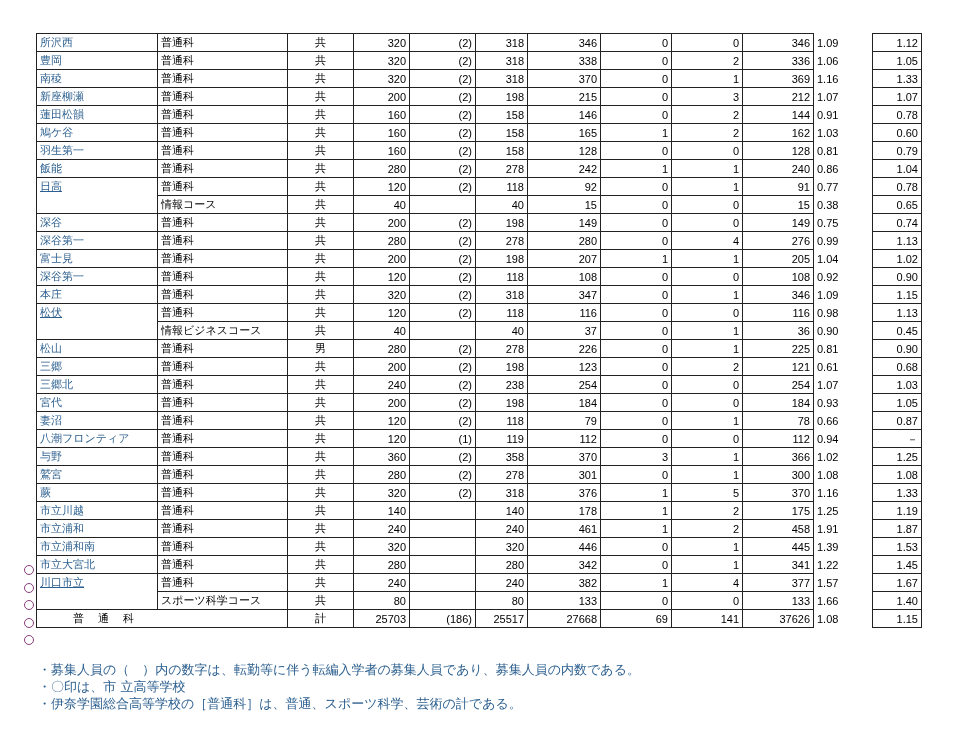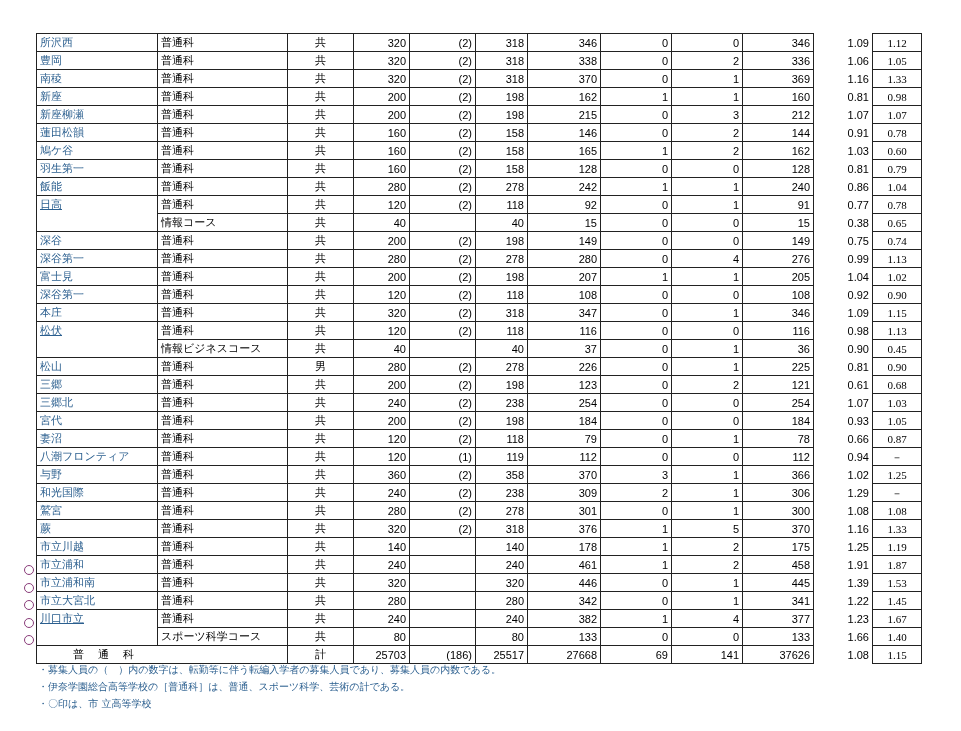--- a/index.html
+++ b/index.html
@@ -6,29 +6,29 @@
   body { width: 961px; height: 731px; position: relative; overflow: hidden;
          font-family: "DejaVu Sans", "Liberation Sans", sans-serif; color: #000; }
   .tbl-wrap { position: absolute; left: 36px; top: 33px; }
   table { border-collapse: collapse; table-layout: fixed; }
   td { height: 17px; padding: 0 3px; font-size: 11px; line-height: 16px;
        border: 1px solid #222; white-space: nowrap; overflow: visible; }
   td.school { color: #2b5f8f; border-right: 1px solid #222; }
   td.course { text-align: left; }
   td.gender { text-align: center; }
   td.num { text-align: right; font-family: "Liberation Sans", sans-serif; font-size: 11px; }
-  td.ratio1 { border-top: none; border-bottom: none; border-right: none; text-align: right; font-family: "Liberation Sans", sans-serif; }
-  td.ratio2 { text-align: center; font-family: Liberation Serif, serif; }
+  td.ratio1 { border-top: none; border-bottom: none; border-right: none; text-align: left; font-family: "Liberation Sans", sans-serif; }
+  td.ratio2 { text-align: right; font-family: Liberation Sans, sans-serif; }
   td.no-top { border-top: none; }
   td.no-bottom { border-bottom: none; text-decoration: underline; }
   tr.total td { height: 17px; }
   td.total-label { letter-spacing: 14px; padding-left: 36px; }
   .marker { position: absolute; left: 24px; width: 8px; height: 8px; border: 1px solid #8a3d7a;
             border-radius: 50%; }
-  .notes { position: absolute; left: 38px; top: 661px; font-size: 10px; color: #2b5f8f; line-height: 17px; }
+  .notes { position: absolute; left: 38px; top: 661px; font-size: 13px; color: #2b5f8f; line-height: 17px; }
   .notes div { white-space: nowrap; }
 </style>
 </head>
 <body>
 
 <div class="tbl-wrap">
   <table>
     <colgroup>
       <col style="width:121px">
         <col style="width:130px">
@@ -80,34 +80,20 @@
           <td class="num">(2)</td>
           <td class="num">318</td>
           <td class="num">370</td>
           <td class="num">0</td>
           <td class="num">1</td>
           <td class="num">369</td>
           <td class="ratio1">1.16</td>
           <td class="ratio2">1.33</td>
         </tr>
         <tr>
-          <td class="school">新座</td>
-          <td class="course">普通科</td>
-          <td class="gender">共</td>
-          <td class="num">200</td>
-          <td class="num">(2)</td>
-          <td class="num">198</td>
-          <td class="num">162</td>
-          <td class="num">1</td>
-          <td class="num">1</td>
-          <td class="num">160</td>
-          <td class="ratio1">0.81</td>
-          <td class="ratio2">0.98</td>
-        </tr>
-        <tr>
           <td class="school">新座柳瀬</td>
           <td class="course">普通科</td>
           <td class="gender">共</td>
           <td class="num">200</td>
           <td class="num">(2)</td>
           <td class="num">198</td>
           <td class="num">215</td>
           <td class="num">0</td>
           <td class="num">3</td>
           <td class="num">212</td>
@@ -388,34 +374,20 @@
           <td class="num">(2)</td>
           <td class="num">358</td>
           <td class="num">370</td>
           <td class="num">3</td>
           <td class="num">1</td>
           <td class="num">366</td>
           <td class="ratio1">1.02</td>
           <td class="ratio2">1.25</td>
         </tr>
         <tr>
-          <td class="school">和光国際</td>
-          <td class="course">普通科</td>
-          <td class="gender">共</td>
-          <td class="num">240</td>
-          <td class="num">(2)</td>
-          <td class="num">238</td>
-          <td class="num">309</td>
-          <td class="num">2</td>
-          <td class="num">1</td>
-          <td class="num">306</td>
-          <td class="ratio1">1.29</td>
-          <td class="ratio2">－</td>
-        </tr>
-        <tr>
           <td class="school">鷲宮</td>
           <td class="course">普通科</td>
           <td class="gender">共</td>
           <td class="num">280</td>
           <td class="num">(2)</td>
           <td class="num">278</td>
           <td class="num">301</td>
           <td class="num">0</td>
           <td class="num">1</td>
           <td class="num">300</td>
@@ -496,21 +468,21 @@
           <td class="school no-bottom">川口市立</td>
           <td class="course">普通科</td>
           <td class="gender">共</td>
           <td class="num">240</td>
           <td class="num"></td>
           <td class="num">240</td>
           <td class="num">382</td>
           <td class="num">1</td>
           <td class="num">4</td>
           <td class="num">377</td>
-          <td class="ratio1">1.23</td>
+          <td class="ratio1">1.57</td>
           <td class="ratio2">1.67</td>
         </tr>
         <tr>
           <td class="school no-top"></td>
           <td class="course">スポーツ科学コース</td>
           <td class="gender">共</td>
           <td class="num">80</td>
           <td class="num"></td>
           <td class="num">80</td>
           <td class="num">133</td>
@@ -540,15 +512,15 @@
 <div id="markers">
     <div class="marker" style="top: 565px;"></div>
     <div class="marker" style="top: 582.6px;"></div>
     <div class="marker" style="top: 600.2px;"></div>
     <div class="marker" style="top: 617.8px;"></div>
     <div class="marker" style="top: 635.4px;"></div>
   </div>
 
 <div class="notes">
   <div>・募集人員の（　）内の数字は、転勤等に伴う転編入学者の募集人員であり、募集人員の内数である。</div>
+  <div>・〇印は、市 立高等学校</div>
   <div>・伊奈学園総合高等学校の［普通科］は、普通、スポーツ科学、芸術の計である。</div>
-  <div>・〇印は、市 立高等学校</div>
 </div>
 
 </body></html>

